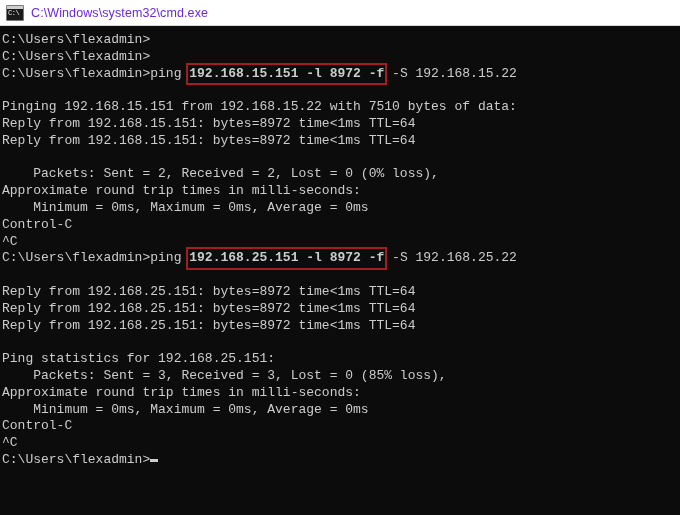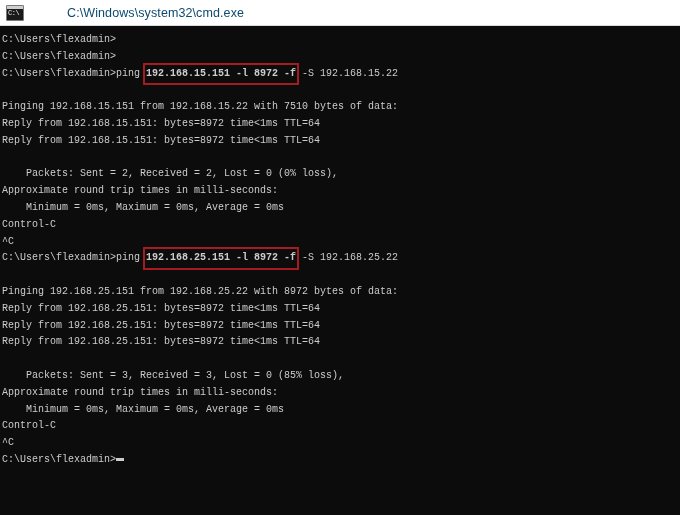--- a/index.html
+++ b/index.html
@@ -54,32 +54,31 @@
     left: 1px;
     top: 3px;
     font-family: "Liberation Mono", monospace;
     font-size: 7px;
     line-height: 9px;
     color: #f0f0f0;
     letter-spacing: -0.5px;
   }
   #title-text {
     font-size: 12.5px;
-    color: #0c4a6e;
+    color: #6d28d9;
     white-space: nowrap;
     letter-spacing: 0.1px;
-    margin-left: 36px;
   }
   
   #console {
     flex: 1 1 auto;
     background: #0c0c0c;
     color: #cccccc;
     font-family: "Liberation Mono", "DejaVu Sans Mono", monospace;
-    font-size: 10px;
+    font-size: 13px;
     line-height: 16.8px;
     padding: 6px 0 0 2px;
     box-sizing: border-box;
     overflow: hidden;
     position: relative;
   }
   .line {
     white-space: pre;
     height: 16.8px;
     position: relative;
@@ -135,25 +134,25 @@
       <div class="line">Reply from 192.168.15.151: bytes=8972 time&lt;1ms TTL=64</div>
       <div class="line">Reply from 192.168.15.151: bytes=8972 time&lt;1ms TTL=64</div>
       <div class="line blank">&nbsp;</div>
       <div class="line">    Packets: Sent = 2, Received = 2, Lost = 0 (0% loss),</div>
       <div class="line">Approximate round trip times in milli-seconds:</div>
       <div class="line">    Minimum = 0ms, Maximum = 0ms, Average = 0ms</div>
       <div class="line">Control-C</div>
       <div class="line">^C</div>
       <div class="line"><span>C:\Users\flexadmin&gt;ping </span><span class="hl">192.168.25.151 -l 8972 -f</span><span> -S 192.168.25.22</span></div>
       <div class="line blank">&nbsp;</div>
-      <div class="line">Pinging 192.168.25.151 from 192.168.25.22 with 8972 bytes of data:</div>
       <div class="line">Reply from 192.168.25.151: bytes=8972 time&lt;1ms TTL=64</div>
       <div class="line">Reply from 192.168.25.151: bytes=8972 time&lt;1ms TTL=64</div>
       <div class="line">Reply from 192.168.25.151: bytes=8972 time&lt;1ms TTL=64</div>
       <div class="line blank">&nbsp;</div>
+      <div class="line">Ping statistics for 192.168.25.151:</div>
       <div class="line">    Packets: Sent = 3, Received = 3, Lost = 0 (85% loss),</div>
       <div class="line">Approximate round trip times in milli-seconds:</div>
       <div class="line">    Minimum = 0ms, Maximum = 0ms, Average = 0ms</div>
       <div class="line">Control-C</div>
       <div class="line">^C</div>
       <div class="line"><span>C:\Users\flexadmin&gt;</span><span class="cursor"></span></div>
     </div>
 
 </div>
 

